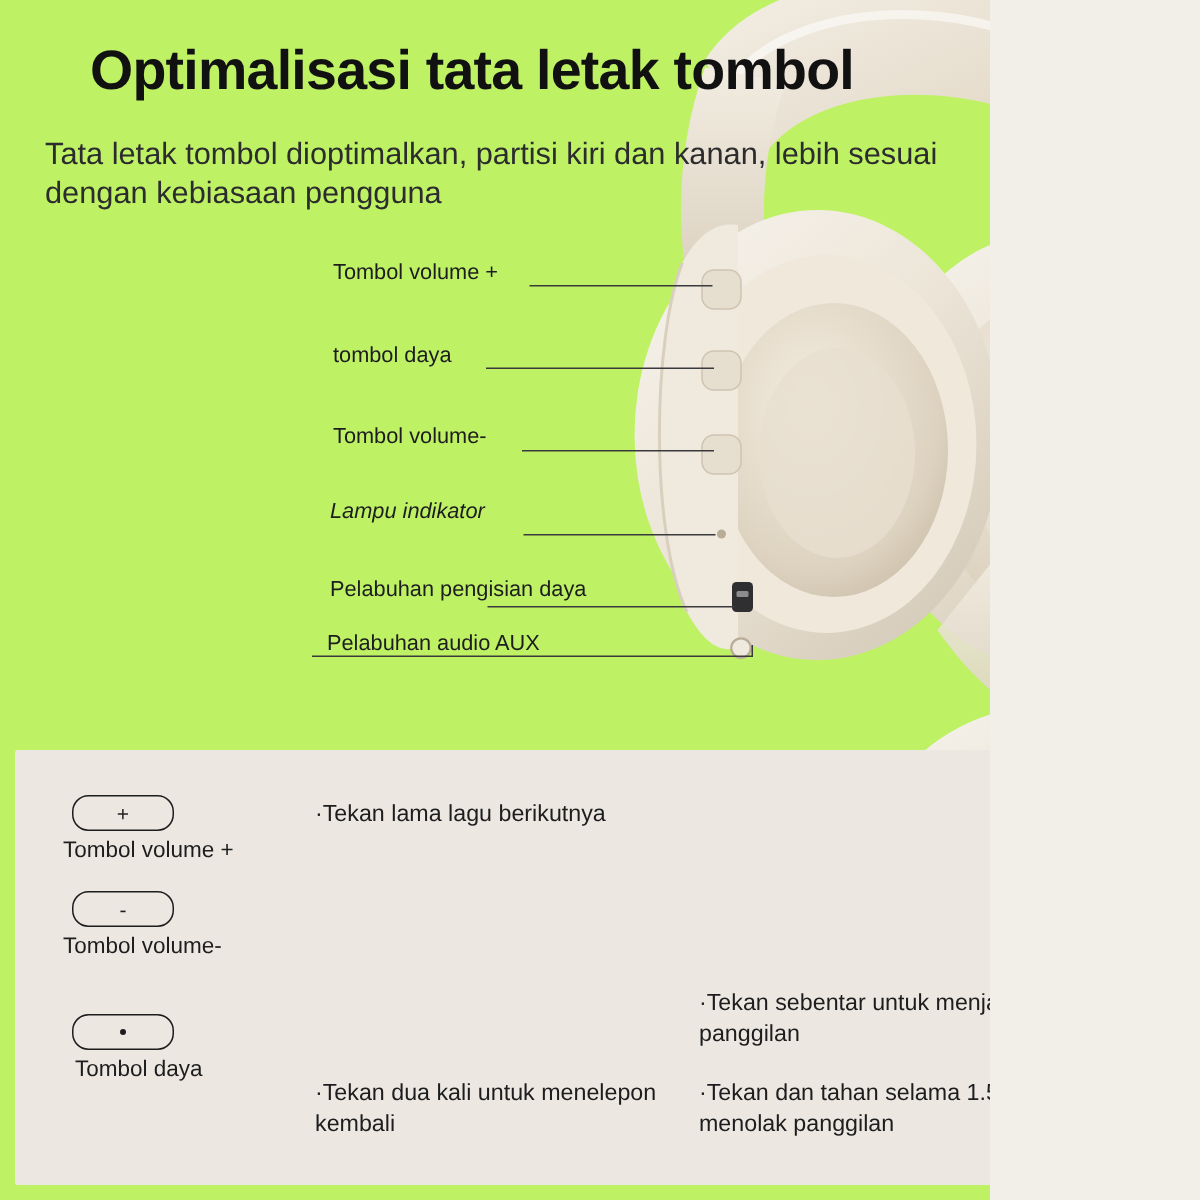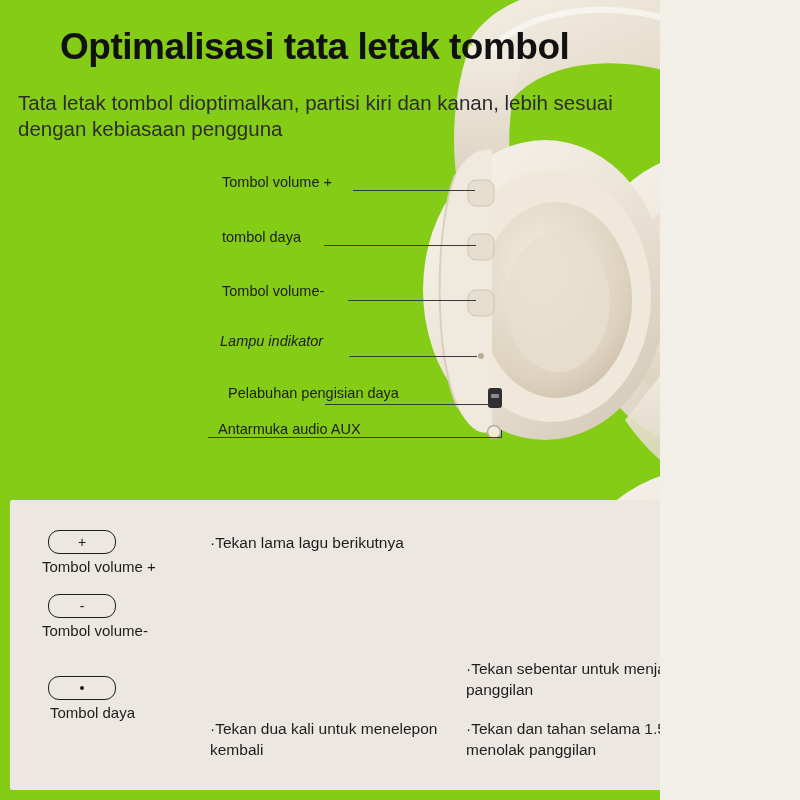--- a/index.html
+++ b/index.html
@@ -12,38 +12,38 @@
     background: #f2efe9;
     font-family: "Liberation Sans", sans-serif;
     color: #1d1d1f;
     overflow: hidden;
     position: relative;
   }
   .page {
     position: relative;
     width: 660px;
     height: 800px;
-    background: #84cc16;
+    background: #bef264;
     overflow: hidden;
   }
 
   
   .title {
     position: absolute;
     left: 60px;
     top: 26px;
     font-size: 37px;
     font-weight: bold;
     letter-spacing: -0.5px;
     color: #111;
     white-space: nowrap;
   }
   .subtitle {
     position: absolute;
-    left: 18px;
+    left: 30px;
     top: 90px;
     width: 660px;
     font-size: 20.5px;
     line-height: 26px;
     color: #2c2c2e;
   }
 
   
   .headphone-art {
     position: absolute;
@@ -199,24 +199,24 @@
 
   <div class="callout" style="left:222px; top:229px;">tombol daya</div>
   <div class="leader" style="left:324px; top:245px; width:152px;"></div>
 
   <div class="callout" style="left:222px; top:283px;">Tombol volume-</div>
   <div class="leader" style="left:348px; top:300px; width:128px;"></div>
 
   <div class="callout" style="left:220px; top:333px;font-style:italic;">Lampu indikator</div>
   <div class="leader" style="left:349px; top:356px; width:128px;"></div>
 
-  <div class="callout" style="left:220px; top:385px;margin-left:8px;">Pelabuhan pengisian daya</div>
+  <div class="callout" style="left:220px; top:385px;">Pelabuhan pengisian daya</div>
   <div class="leader" style="left:325px; top:404px; width:165px;"></div>
 
-  <div class="callout" style="left:218px; top:421px;">Antarmuka audio AUX</div>
+  <div class="callout" style="left:218px; top:421px;">Pelabuhan audio AUX</div>
   <div class="leader" style="left:208px; top:437px; width:294px;"></div>
   <div class="leader vert" style="left:501px; top:430px; height:8px;"></div>
 
   <div class="panel">
 
     <div class="pill" style="left:38px; top:30px;">
       <span>+</span>
     </div>
     <div class="pill-label" style="left:32px; top:58px;">Tombol volume +</div>
     <div class="bullet" style="left:200px; top:32px;">·Tekan lama lagu berikutnya</div>

